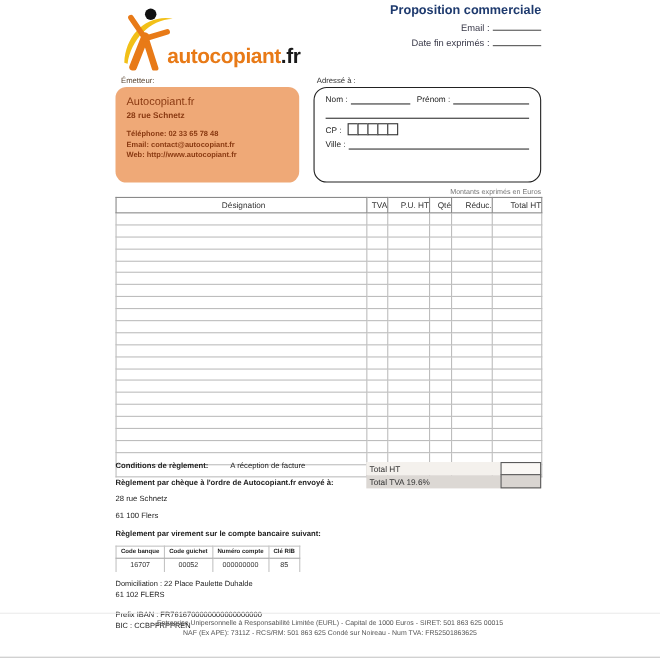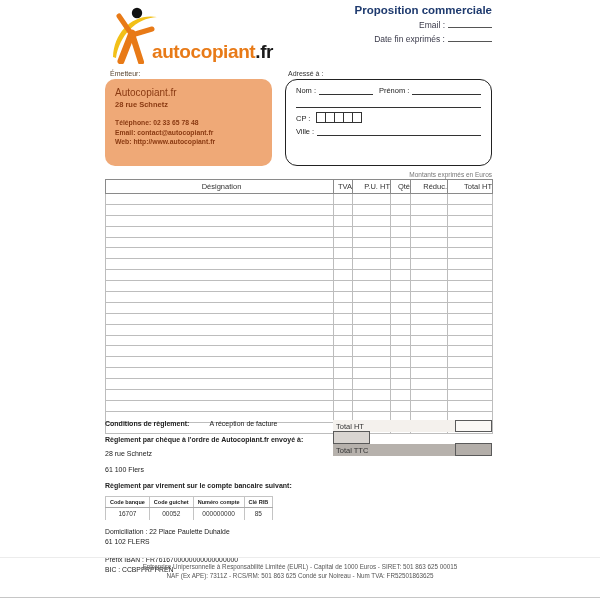--- a/index.html
+++ b/index.html
@@ -379,24 +379,21 @@
       <div>BIC : CCBPFRPPREN</div>
     </div>
   </div>
 
   <div class="totals">
       <div class="total-row t0">
         <span class="total-label">Total HT</span>
         <span class="total-box"></span>
       </div>
       <div class="total-row t1">
-        <span class="total-box"></span>
-      </div>
-      <div class="total-row t2">
-        <span class="total-label">Total TTC</span>
+        <span class="total-label">Total TVA 19.6%</span>
         <span class="total-box"></span>
       </div>
     </div>
 
   <div class="footer-divider"></div>
   <div class="footer">
     <div>Entreprise Unipersonnelle à Responsabilité Limitée (EURL) - Capital de 1000 Euros - SIRET: 501 863 625 00015</div>
     <div>NAF (Ex APE): 7311Z - RCS/RM: 501 863 625 Condé sur Noireau - Num TVA: FR52501863625</div>
   </div>
   <div class="bottom-edge"></div>

